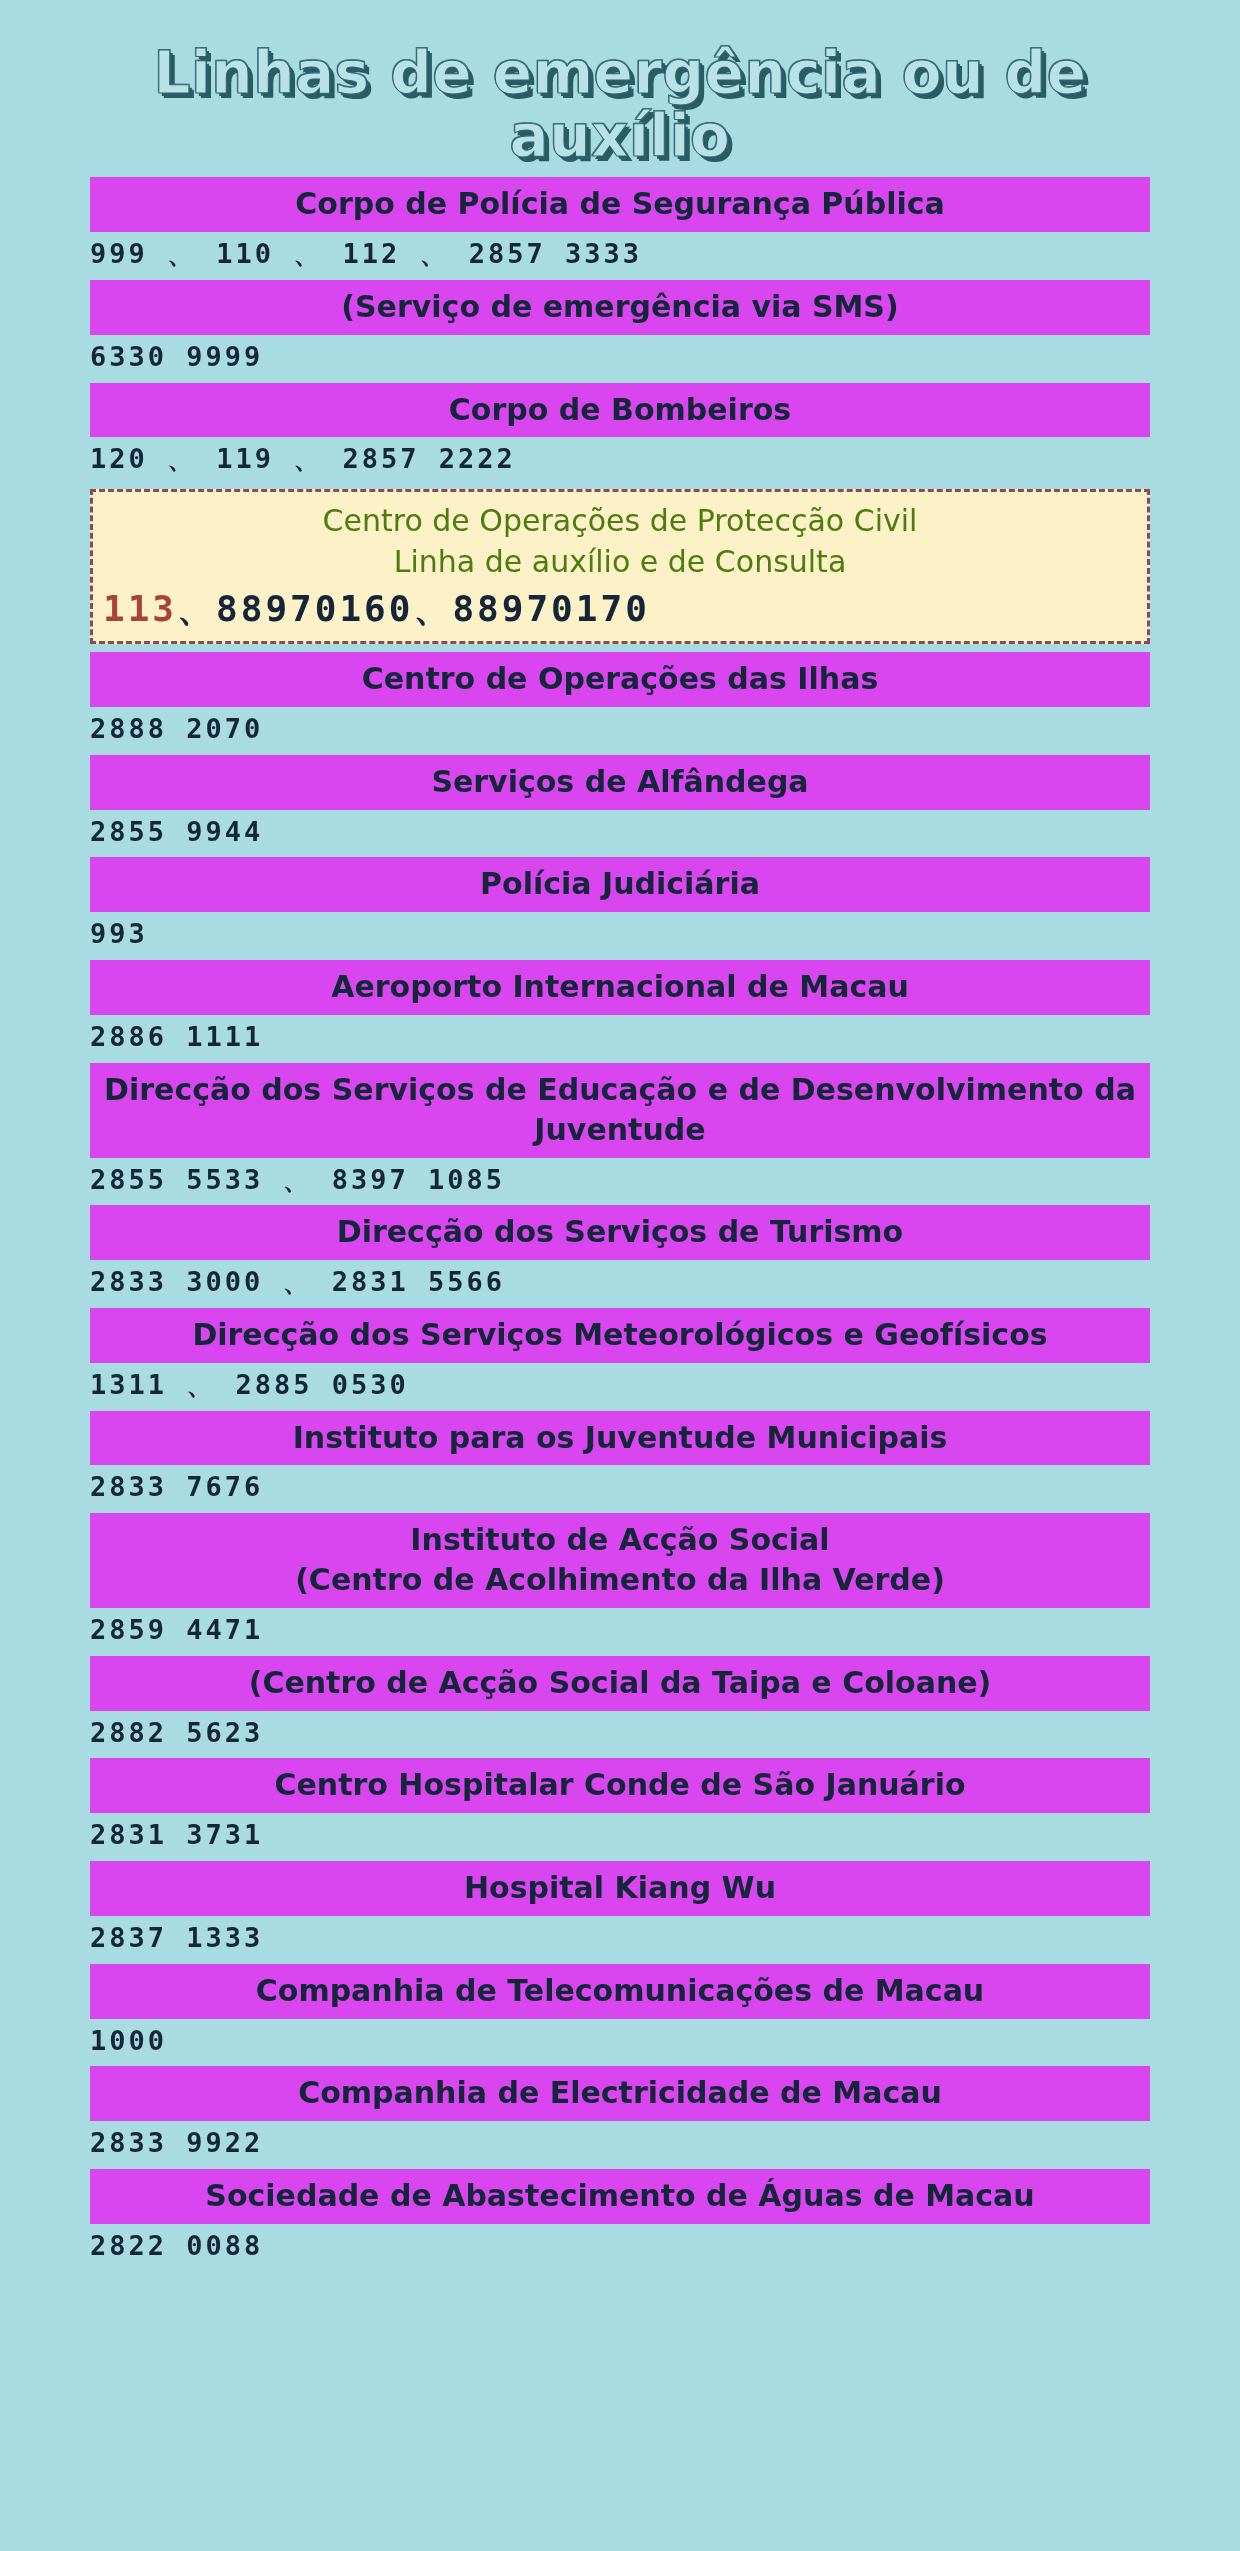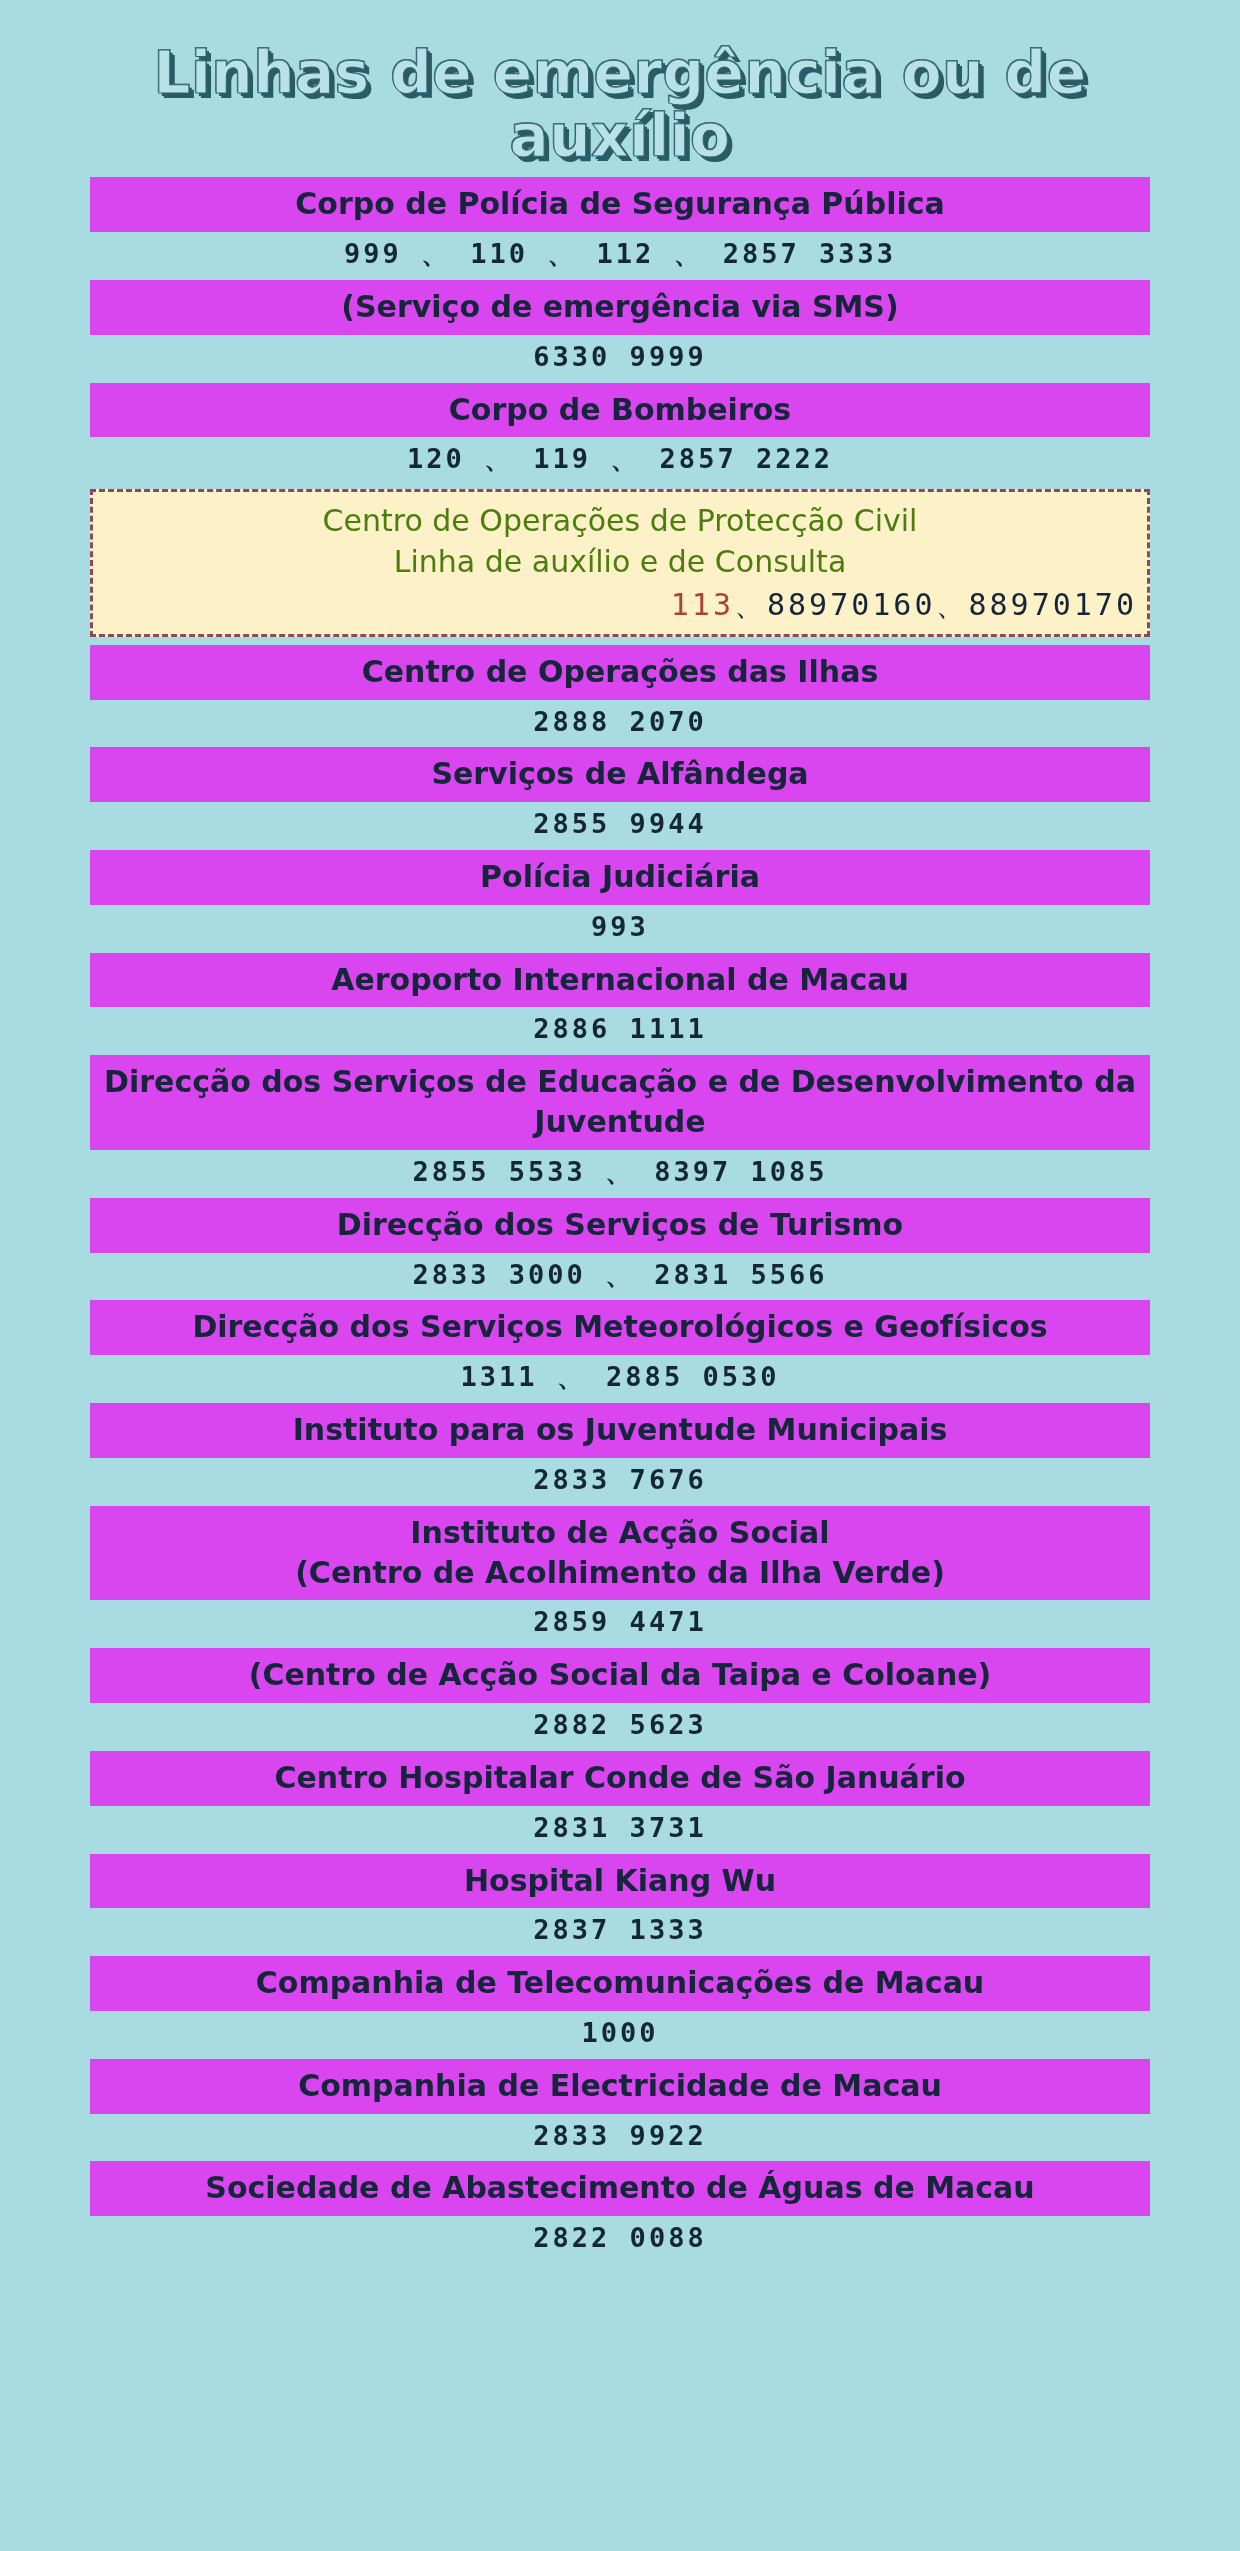--- a/index.html
+++ b/index.html
@@ -59,21 +59,21 @@
     box-sizing: border-box;
     margin: 0 0 3px 0;
   }
   .row-number {
     color: #15263b;
     font-family: "DejaVu Sans Mono", monospace;
     font-weight: bold;
     font-size: 27px;
     letter-spacing: 3px;
     line-height: 1.25;
-    text-align: center;
+    text-align: left;
     padding: 2px 0 7px 0;
     margin: 0 0 2px 0;
   }
 
   
   .highlight {
     border: 3px dashed #8a4a57;
     margin: 6px 0 8px 0;
     padding: 9px 10px 10px 10px;
     background: #fdf1c8;
@@ -81,24 +81,24 @@
   }
   .highlight .hl-line {
     color: #4d7c0f;
     font-family: "DejaVu Sans", sans-serif;
     font-weight: normal;
     font-size: 30px;
     line-height: 1.35;
     text-align: center;
   }
   .highlight .hl-number {
-    text-align: right;
+    text-align: left;
     font-family: "DejaVu Sans Mono", monospace;
-    font-weight: normal;
-    font-size: 30px;
+    font-weight: bold;
+    font-size: 36px;
     letter-spacing: 3px;
     line-height: 1.25;
     margin-top: 4px;
     color: #15263b;
   }
   .highlight .hl-number .lead {
     color: #a8433a;
   }
   .sep {
     color: #15263b;

